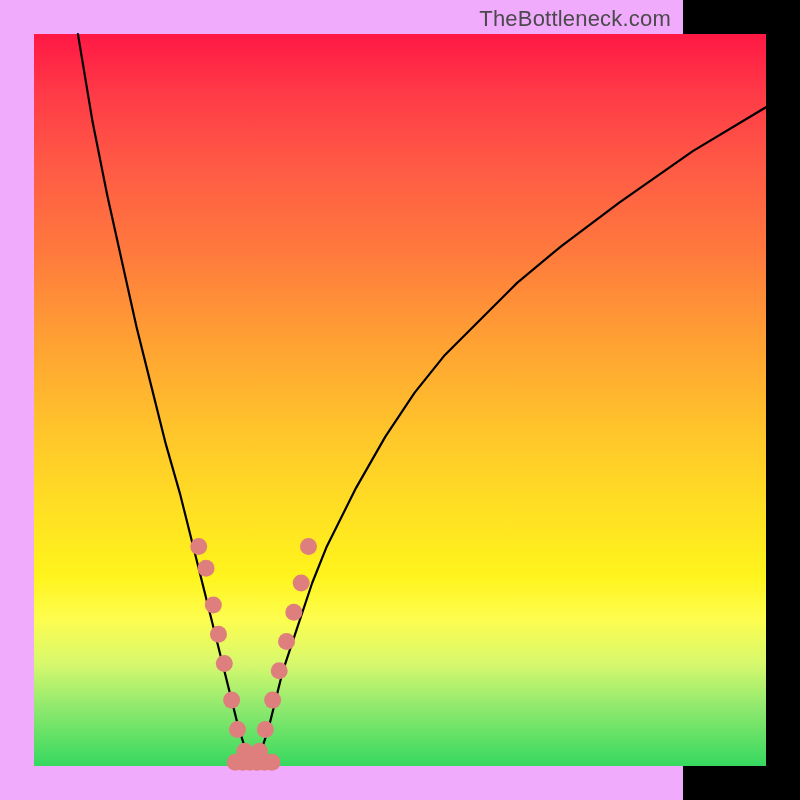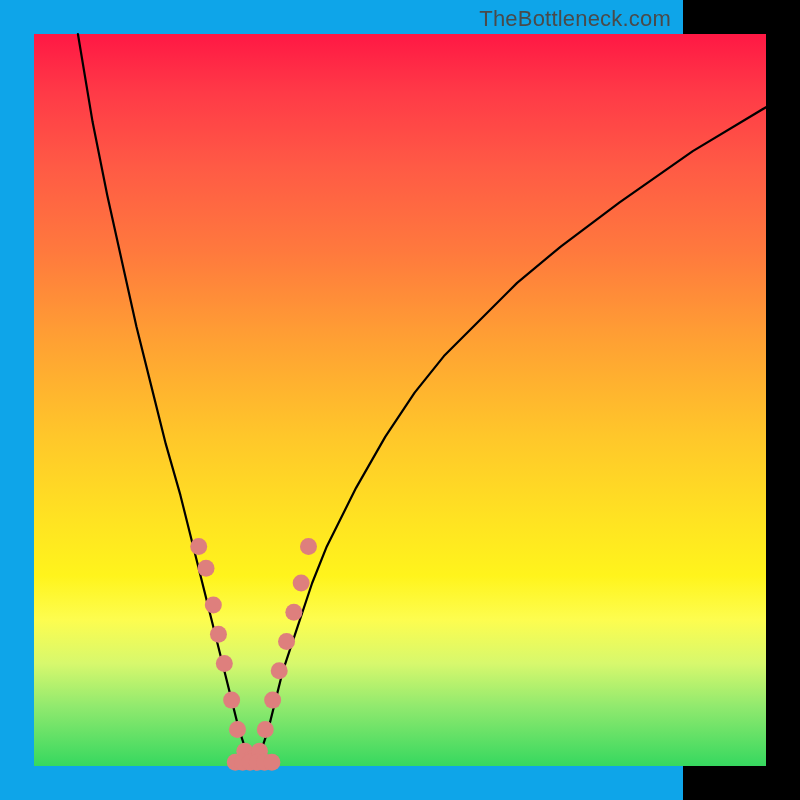--- a/index.html
+++ b/index.html
@@ -8,21 +8,21 @@
     width: 800px;
     height: 800px;
     overflow: hidden;
     background: #000;
     font-family: Arial, Helvetica, sans-serif;
   }
   .frame {
     position: relative;
     width: 683px;
     height: 800px;
-    background: #0ea5e9;
+    background: #f0abfc;
   }
   .plot-area {
     position: absolute;
     left: 34px;
     top: 34px;
     width: 732px;
     height: 732px;
     
     background: linear-gradient(
       to bottom,

